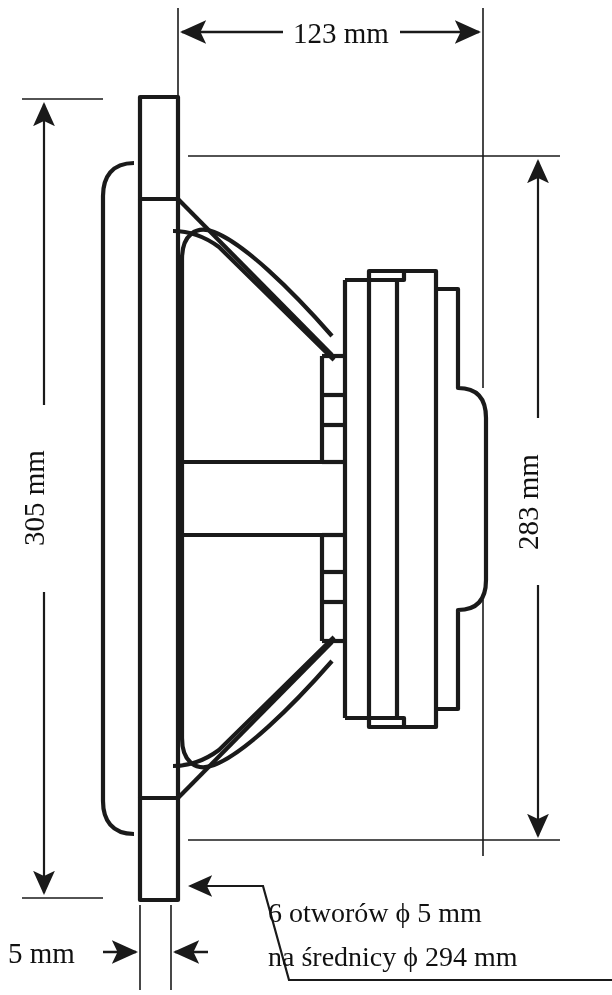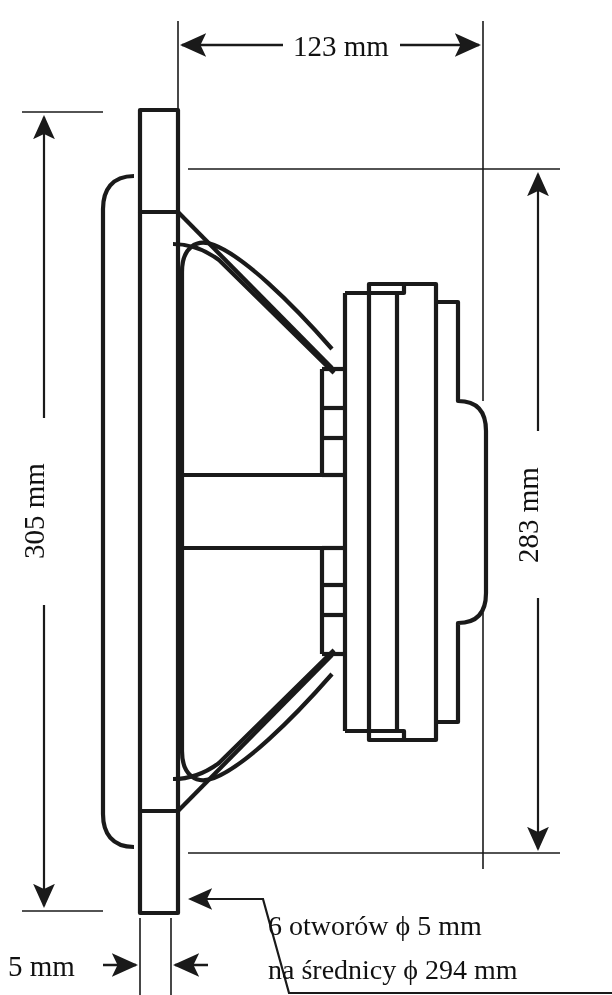--- a/index.html
+++ b/index.html
@@ -9,21 +9,21 @@
   }
   body {
     width: 612px;
     height: 995px;
     position: relative;
     font-family: "Liberation Serif", "DejaVu Serif", serif;
     overflow: hidden;
   }
   #drawing-root {
     position: absolute;
-    left: 0; top: 13px;
+    left: 0; top: 0;
     width: 612px;
     height: 744px;
     text-align: right;
   }
   svg#tech-drawing {
     display: block;
     width: 612px;
     height: 995px;
     background: #ffffff;
   }

